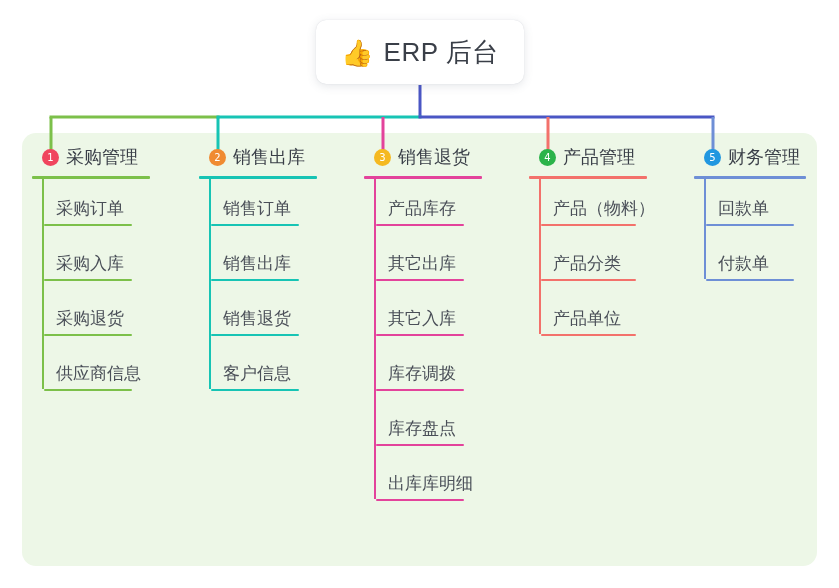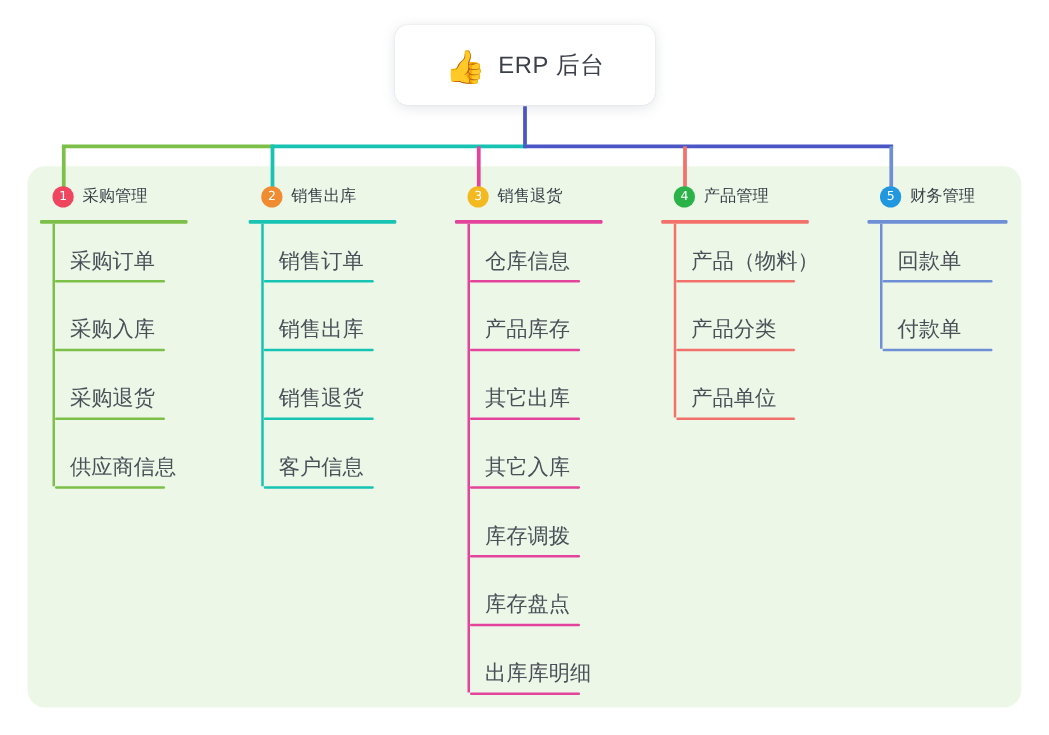--- a/index.html
+++ b/index.html
@@ -39,21 +39,21 @@
     gap: 10px;
     z-index: 6;
   }
   .root-emoji {
     font-size: 26px;
     line-height: 1;
     display: inline-block;
     transform: translateY(1px);
   }
   .root-label {
-    font-size: 19px;
+    font-size: 26px;
     color: #3a3f48;
     letter-spacing: 0.5px;
     white-space: nowrap;
   }
 
   
   #connectors {
     position: absolute;
     left: 0; top: 0;
     width: 839px;
@@ -92,21 +92,21 @@
     height: 17px;
     border-radius: 50%;
     color: #ffffff;
     font-size: 10px;
     line-height: 17px;
     text-align: center;
     flex: 0 0 auto;
     font-family: "DejaVu Sans", sans-serif;
   }
   .branch-title {
-    font-size: 13px;
+    font-size: 18px;
     color: #3a3f48;
     white-space: nowrap;
   }
   .branch-rule {
     height: 3px;
     margin-top: 6px;
     border-radius: 1px;
   }
   .branch-body {
     position: relative;
@@ -221,24 +221,20 @@
       </div>
       <div class="branch" style="left: 364px; width: 150px;">
         <div class="branch-header">
           <span class="badge" style="background: rgb(245, 185, 32);">3</span>
           <span class="branch-title">销售退货</span>
         </div>
         <div class="branch-rule" style="background: rgb(227, 67, 155); width: 118px;"></div>
         <div class="branch-body">
           <div class="spine" style="background: rgb(227, 67, 155);"></div>
           <div class="leaf">
-            <span class="leaf-text">仓库信息</span>
-            <div class="leaf-rule" style="background: rgb(227, 67, 155); width: 88px;"></div>
-          </div>
-          <div class="leaf">
             <span class="leaf-text">产品库存</span>
             <div class="leaf-rule" style="background: rgb(227, 67, 155); width: 88px;"></div>
           </div>
           <div class="leaf">
             <span class="leaf-text">其它出库</span>
             <div class="leaf-rule" style="background: rgb(227, 67, 155); width: 88px;"></div>
           </div>
           <div class="leaf">
             <span class="leaf-text">其它入库</span>
             <div class="leaf-rule" style="background: rgb(227, 67, 155); width: 88px;"></div>

